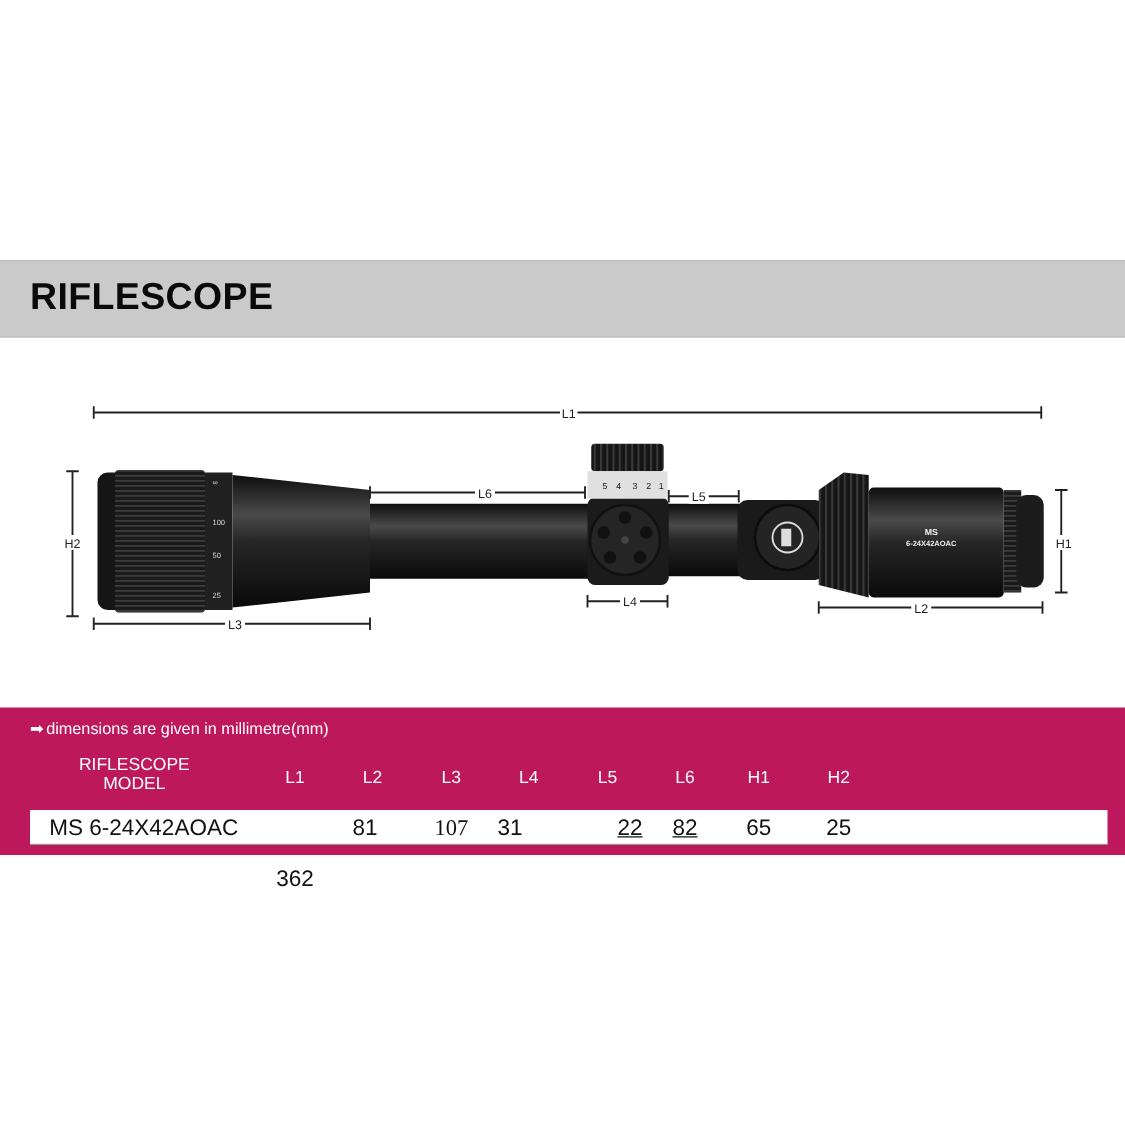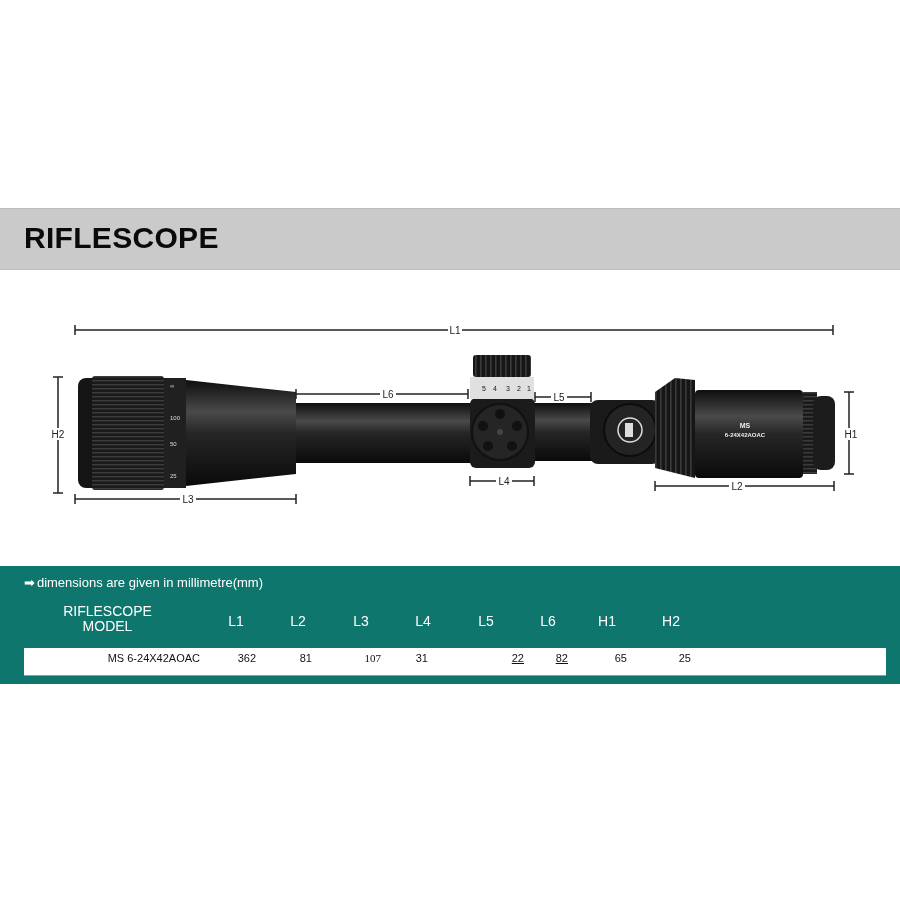--- a/index.html
+++ b/index.html
@@ -1,26 +1,26 @@
 <!DOCTYPE html>
 <html><head>
 <meta charset="utf-8">
 <style>
   html, body { margin:0; padding:0; }
   body { width:900px; height:900px; background:#ffffff; position:relative; overflow:hidden; font-family:"Liberation Sans", sans-serif; }
   .title-bar { position:absolute; left:0; top:208px; width:900px; height:60px; background:#cacaca; border-top:1px solid #bdbdbd; border-bottom:1px solid #bdbdbd; }
   .title-bar h1 { margin:0; position:absolute; left:24px; top:12px; font-size:30px; font-weight:bold; color:#0a0a0a; letter-spacing:0.3px; }
   .diagram { position:absolute; left:0; top:300px; width:900px; height:230px; }
   .dim-label { font-family:"Liberation Sans", sans-serif; font-size:10px; fill:#222; }
-  .spec-panel { position:absolute; left:0; top:566px; width:900px; height:118px; background:#0f766e; }
+  .spec-panel { position:absolute; left:0; top:566px; width:900px; height:118px; background:#be185d; }
   .note { position:absolute; left:24px; top:9px; color:#ffffff; font-size:13px; }
   .note .arrow { margin-right:2px; }
   .hdr { position:absolute; top:38px; color:#ffffff; font-size:14px; text-align:center; line-height:15px; }
   .row-wrap { position:absolute; left:24px; top:82px; width:862px; height:27px; background:#ffffff; border-bottom:1px solid #999; }
-  .cell { position:absolute; top:86px; color:#111; font-size:11px; text-align:right; }
+  .cell { position:absolute; top:86px; color:#111; font-size:18px; text-align:center; }
 </style>
 </head>
 <body>
 
 <div class="title-bar">
   <h1>RIFLESCOPE</h1>
 </div>
 
 <div class="diagram">
   <svg width="900" height="230" viewBox="0 300 900 230" xmlns="http://www.w3.org/2000/svg">
@@ -167,21 +167,21 @@
   <div class="hdr" style="left:278px;width:40px;top:48px;">L2</div>
   <div class="hdr" style="left:341px;width:40px;top:48px;">L3</div>
   <div class="hdr" style="left:403px;width:40px;top:48px;">L4</div>
   <div class="hdr" style="left:466px;width:40px;top:48px;">L5</div>
   <div class="hdr" style="left:528px;width:40px;top:48px;">L6</div>
   <div class="hdr" style="left:587px;width:40px;top:48px;">H1</div>
   <div class="hdr" style="left:651px;width:40px;top:48px;">H2</div>
 
   <div class="row-wrap"></div>
   <div class="cell" style="left:30px;width:170px;">MS 6-24X42AOAC</div>
-  <div class="cell" style="left:216px;width:40px;">362</div>
+  <div class="cell" style="left:216px;width:40px;margin-top:41px;">362</div>
   <div class="cell" style="left:272px;width:40px;">81</div>
   <div class="cell" style="left:341px;width:40px;font-family:Liberation Serif, serif;">107</div>
   <div class="cell" style="left:388px;width:40px;">31</div>
   <div class="cell" style="left:484px;width:40px;text-decoration:underline;">22</div>
   <div class="cell" style="left:528px;width:40px;text-decoration:underline;">82</div>
   <div class="cell" style="left:587px;width:40px;">65</div>
   <div class="cell" style="left:651px;width:40px;">25</div>
 </div>
 
 </body></html>

